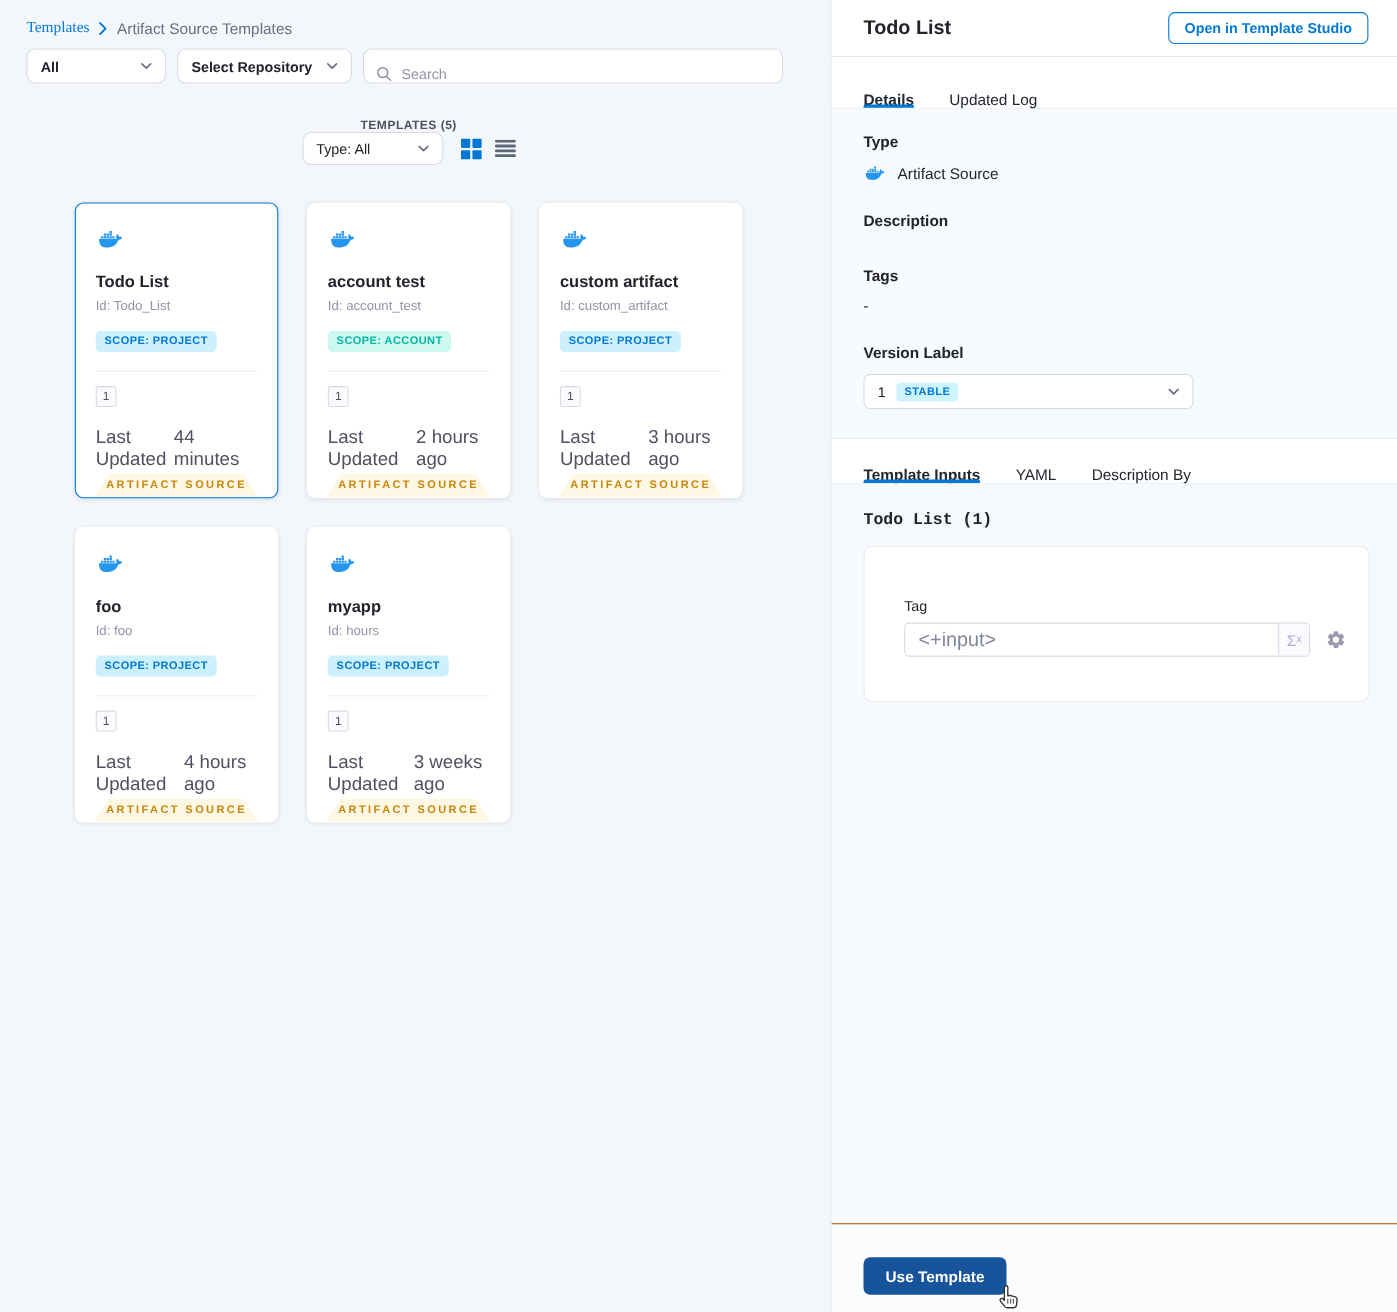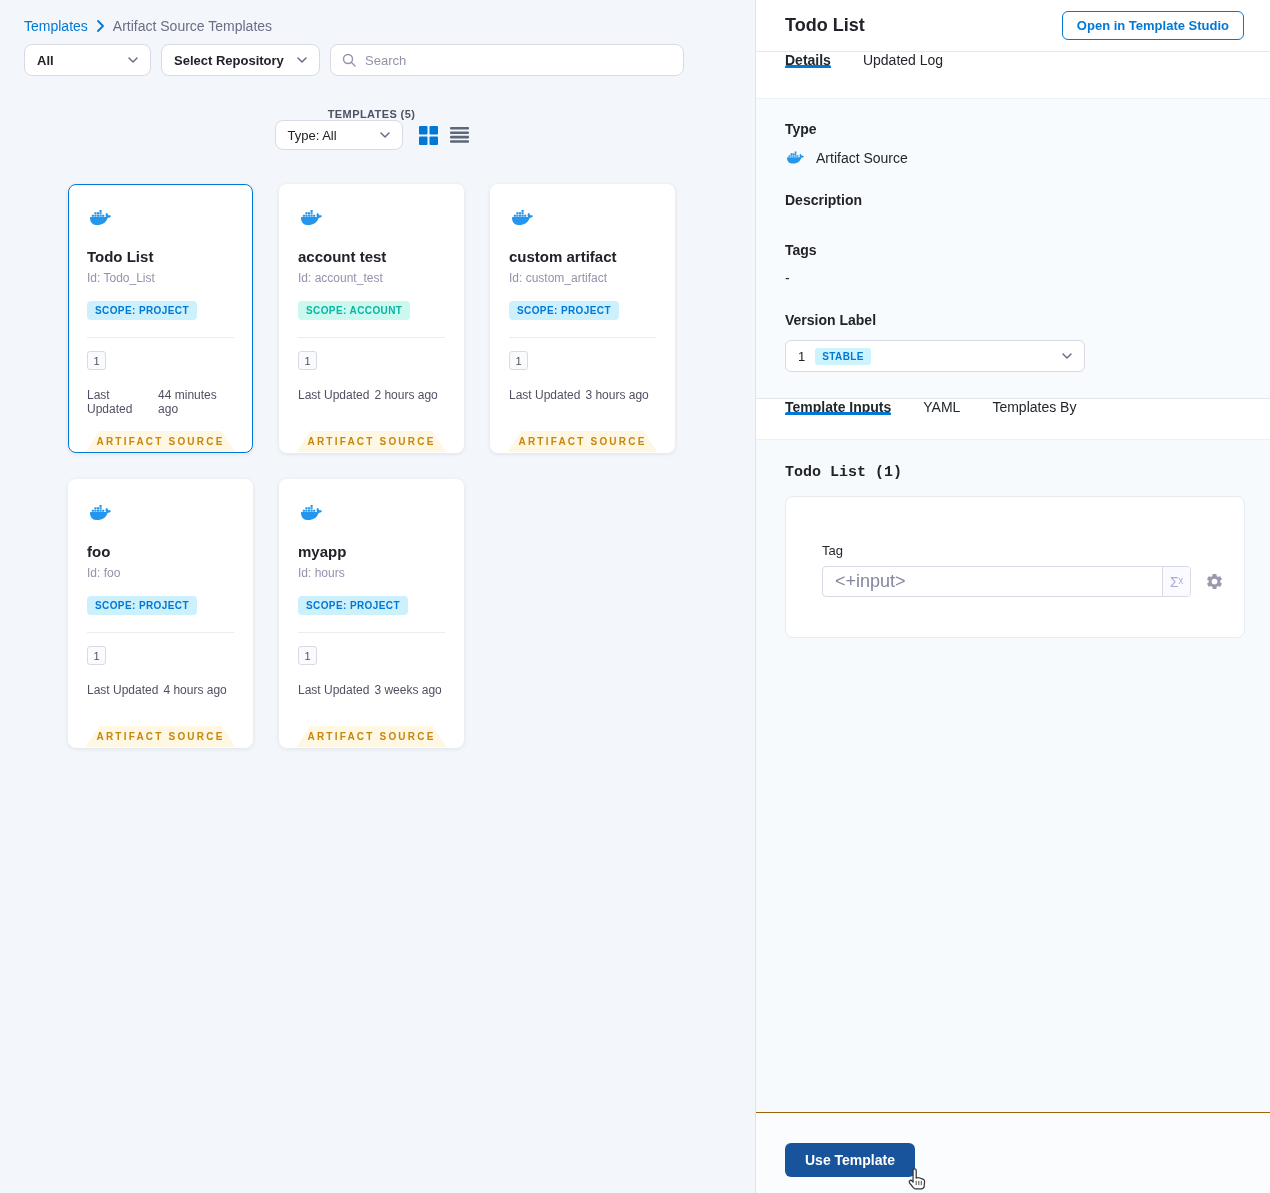--- a/index.html
+++ b/index.html
@@ -12,34 +12,34 @@
 
   
   .left-panel {
     position:absolute; left:0; top:0; width:756px; height:1193px;
     background:#F3F7FB; border-right:1px solid #E0E3E9;
   }
   .breadcrumb {
     display:flex; align-items:center; gap:8px;
     padding:18px 24px 0 24px; font-size:14px;
   }
-  .breadcrumb a { color:#0278D5; text-decoration:none; cursor:pointer; }
+  .breadcrumb a { color:#0278D5; text-decoration:none; cursor:pointer;font-family:Liberation Serif, serif; }
   .breadcrumb .crumb-current { color:#6B6D85; }
 
   .filters { display:flex; gap:10px; padding:10px 24px 0 24px; }
   .select-box {
     height:32px; background:#fff; border:1px solid #D9DAE5; border-radius:8px;
     display:flex; align-items:center; justify-content:space-between;
     padding:0 12px; font-size:13px; font-weight:bold; color:#22222A; cursor:pointer;
   }
   .select-box.w-all { width:127px; }
   .select-box.w-repo { width:159px; }
   .search-box {
-    width:354px; height:32px; background:#fff; border:1px solid #D9DAE5;
-    border-radius:8px; display:flex; align-items:center; padding:0 10px; gap:8px;
+    width:382px; height:32px; background:#fff; border:1px solid #D9DAE5;
+    border-radius:8px; display:flex; align-items:flex-end; padding:0 10px; gap:8px;
   }
   .search-box input {
     border:none; outline:none; flex:1; font-size:13px;
     font-family:"Liberation Sans", sans-serif; color:#22222A; background:transparent;
   }
   .search-box input::placeholder { color:#9293AB; }
 
   .list-header {
     display:flex; align-items:center; justify-content:space-between;
     padding:0 36px 0 24px; margin-top:32px; height:32px;flex-direction:column;
@@ -68,21 +68,21 @@
     font-size:10px; font-weight:bold; letter-spacing:.4px;
     background:#CDF1FC; color:#0278D5;
   }
   .scope-badge.scope-account { background:#CBF9EF; color:#09B5A3; }
   .tcard-divider { margin-top:17px; border-top:1px solid #EAECF1; }
   .ver-count {
     margin-top:13px; width:19px; height:19px; border:1px solid #D9DAE5;
     border-radius:3px; background:#FAFBFC; font-size:11px; color:#4F5162;
     display:flex; align-items:center; justify-content:center;
   }
-  .updated { margin-top:18px; font-size:12px; color:#4F5162; display:flex; gap:5px; }
+  .updated { margin-top:18px; font-size:17px; color:#4F5162; display:flex; gap:5px; }
   .ribbon {
     position:absolute; bottom:0; left:50%; transform:translateX(-50%);
     width:150px; height:21px; background:#FEF7E3;
     clip-path:polygon(14px 0, calc(100% - 14px) 0, 100% 100%, 0 100%);
     display:flex; align-items:center; justify-content:center;
     font-size:10px; font-weight:bold; letter-spacing:2.2px; color:#C8860D;
   }
 
   
   .right-panel { position:absolute; left:756px; top:0; width:514px; height:1193px; background:#F8FBFE; display:flex; flex-direction:column; }
@@ -90,21 +90,21 @@
     height:52px; background:#fff; border-bottom:1px solid #E4E8ED;
     display:flex; align-items:center; justify-content:space-between; padding:0 26px 0 29px;
   }
   .detail-title { font-size:18px; font-weight:bold; color:#22222A; }
   .studio-btn {
     background:#fff; border:1px solid #0278D5; color:#0278D5; border-radius:6px;
     font-size:13px; font-weight:bold; padding:6px 14px; cursor:pointer;
     font-family:"Liberation Sans", sans-serif;
   }
   .tabs-row {
-    height:47px; background:#fff; display:flex; align-items:flex-start;
+    height:47px; background:#fff; display:flex; align-items:flex-end;
     gap:32px; padding:0 0 0 29px; border-bottom:1px solid #EDF0F4;
   }
   .tab {
     display:flex; align-items:center; font-size:14px; color:#22272D;
     cursor:pointer; position:relative;
   }
   .tab.active { font-weight:bold; }
   .tab.active::after {
     content:""; position:absolute; left:0; right:0; bottom:0; height:3px;
     background:#0278D5; border-radius:2px 2px 0 0;
@@ -356,21 +356,21 @@
       <span class="stable-badge">STABLE</span>
       <svg class="chev" width="10" height="6">
           <use href="#sym-chevron-down"></use>
         </svg>
     </div>
   </div>
 
   <div class="tabs-row secondary">
     <div class="tab active">Template Inputs</div>
     <div class="tab">YAML</div>
-    <div class="tab">Templates By</div>
+    <div class="tab">Description By</div>
   </div>
 
   <div class="inputs-body">
     <div class="inputs-heading">Todo List (1)</div>
     <div class="inputs-card">
       <div class="tag-label">Tag</div>
       <div class="tag-row">
         <div class="tag-input-group">
           <input type="text" value="&lt;+input&gt;" style="">
           <div class="expr-btn">Σˣ</div>

